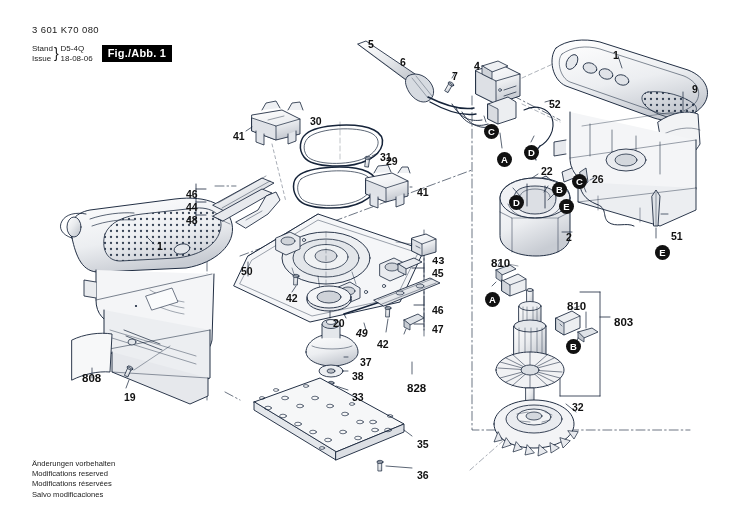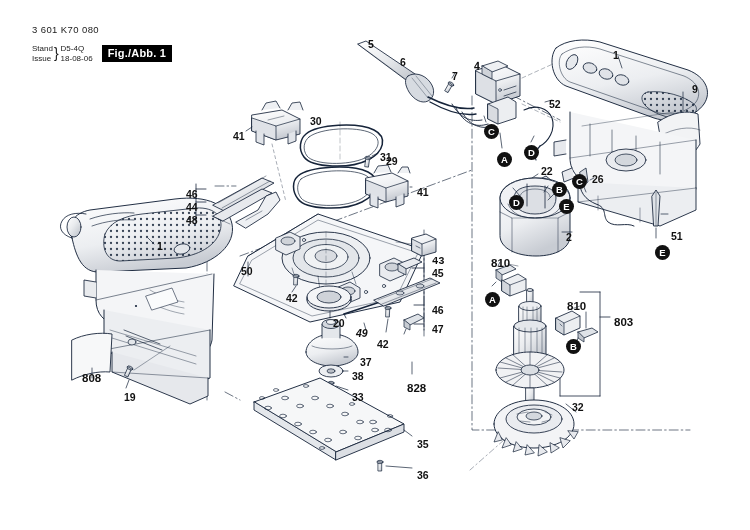--- a/index.html
+++ b/index.html
@@ -654,14 +654,20 @@
       <div class="ltr" style="left: 524px; top: 145px;">D</div>
       <div class="ltr" style="left: 552px; top: 182px;">B</div>
       <div class="ltr" style="left: 572px; top: 174px;">C</div>
       <div class="ltr" style="left: 559px; top: 199px;">E</div>
       <div class="ltr" style="left: 509px; top: 195px;">D</div>
       <div class="ltr" style="left: 655px; top: 245px;">E</div>
       <div class="ltr" style="left: 485px; top: 292px;">A</div>
       <div class="ltr" style="left: 566px; top: 339px;">B</div>
     </div>
 
+  <div id="footer">
+    <div>Änderungen vorbehalten</div>
+    <div>Modifications reserved</div>
+    <div>Modifications réservées</div>
+    <div>Salvo modificaciones</div>
+  </div>
 
 </div>
 
 </body></html>

